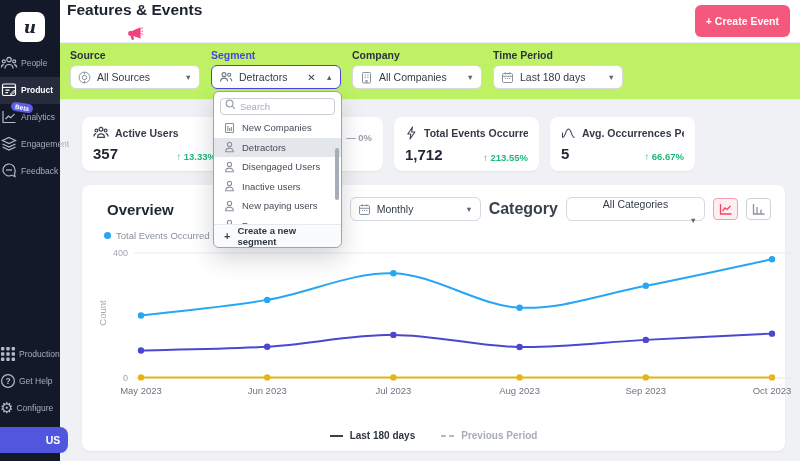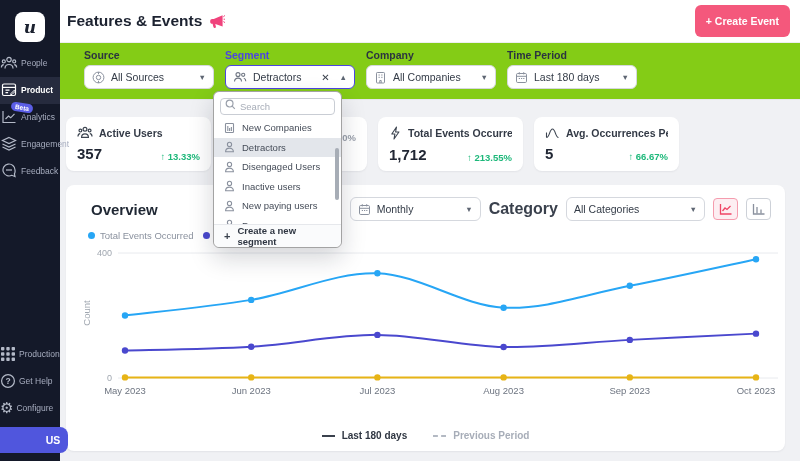--- a/index.html
+++ b/index.html
@@ -16,36 +16,36 @@
   .sb-icon{position:relative;height:16px;display:flex;align-items:center;justify-content:center;}
   .beta{position:absolute;top:-6px;right:-15px;background:#5b5ee6;color:#fff;font-size:6.5px;font-weight:700;
         padding:1px 4px;border-radius:5px;transform:rotate(9deg);}
   .sb-spacer{flex:1;}
   .sb-avatar{width:30px;height:26px;background:#5056dd;border-radius:8px;color:#fff;font-size:10.5px;font-weight:700;
              display:flex;align-items:center;justify-content:center;margin:5px 0 8px;cursor:pointer;padding-left:46px;}
   .gear-glyph{font-size:15px;color:#b4bac8;line-height:16px;}
   
   .main{flex:1;display:flex;flex-direction:column;min-width:0;}
   .topbar{height:42px;background:#fff;border-bottom:1px solid #eceef1;display:flex;align-items:center;padding:0 10px 0 7px;flex-shrink:0;}
-  .page-title{font-size:15.5px;font-weight:700;color:#1c2230;display:flex;align-items:center;gap:7px;}
+  .page-title{font-size:15.5px;font-weight:700;color:#1c2230;display:flex;align-items:center;gap:7px;flex-direction:column;}
   .create-btn{margin-left:auto;background:#f4587c;color:#fff;border:none;border-radius:6px;height:23px;padding:16px 11px;
               font-size:10.5px;font-weight:600;display:flex;align-items:center;cursor:pointer;font-family:inherit;}
-  .filterbar{height:50px;background:#84cc16;border-bottom:1px solid #e6e8ec;display:flex;align-items:flex-start;
-             padding:6px 0 0 24px;gap:11px;flex-shrink:0;}
+  .filterbar{height:50px;background:#bef264;border-bottom:1px solid #e6e8ec;display:flex;align-items:flex-start;
+             padding:6px 0 0 10px;gap:11px;flex-shrink:0;}
   .fgroup{display:flex;flex-direction:column;gap:4px;}
   .flabel{font-size:10.5px;font-weight:700;color:#2b3440;}
   .fselect{width:130px;height:24px;border:1px solid #d5d8de;border-radius:6px;background:#fff;display:flex;align-items:center;
            padding:0 7px;gap:6px;font-size:10.5px;color:#333b47;box-sizing:border-box;cursor:pointer;}
   .caret{margin-left:auto;color:#5e6673;font-size:7.5px;}
   .clear-x{color:#3b424d;font-size:10px;margin-left:auto;}
   .fgroup.open .flabel{color:#4c46e0;}
   .fgroup.open .fselect{border:1.5px solid #4c46e0;}
   .fgroup.open .caret{margin-left:4px;}
   
-  .content{flex:1;padding:17px 15px 0 6px;display:flex;flex-direction:column;min-height:0;}
+  .content{flex:1;padding:17px 15px 0 6px;display:flex;flex-direction:column;min-height:0;margin-left:16px;}
   .stats-row{display:flex;gap:11px;}
   .stat-card{width:145px;height:54px;background:#fff;border-radius:8px;box-shadow:0 1px 2px rgba(16,24,40,.06);
              padding:9px 11px;box-sizing:border-box;}
   .stat-title{display:flex;align-items:center;gap:6px;font-size:10.5px;font-weight:600;color:#333a46;white-space:nowrap;overflow:hidden;}
   .stat-vals{display:flex;align-items:flex-end;justify-content:space-between;margin-top:6px;}
   .stat-value{font-size:15px;font-weight:700;color:#212734;}
   .delta{font-size:9.5px;font-weight:700;}
   .delta.up{color:#1db87a;}
   .delta.flat{color:#9aa0ab;}
   .overview-card{margin-top:14px;height:266px;background:#fff;border-radius:8px;position:relative;
@@ -339,21 +339,21 @@
               <svg width="13" height="13" viewBox="0 0 13 13" fill="none" stroke="#8a919e" stroke-width="1">
                 <rect x="1.5" y="2.5" width="10" height="9" rx="1.2"></rect>
                   <path d="M1.5 5.3h10M4.3 1.2v2.2M8.7 1.2v2.2"></path>
                   <path d="M3.8 7.5h1.2M6 7.5h1.2M8.2 7.5h1.2"></path>
               </svg>
             </span>
             <span>Monthly</span>
             <span class="caret">▼</span>
           </div>
           <span class="cat-label">Category</span>
-          <div class="ov-select" style="width:139px;">
+          <div class="ov-select" style="width:139px;flex-direction:column;">
             <span>All Categories</span>
             <span class="caret">▼</span>
           </div>
           <button class="toggle active">
             <span>
               <svg width="14" height="12" viewBox="0 0 14 12" fill="none" stroke="#ef4465" stroke-width="1.3">
                 <path d="M1.5 1v10h11"></path>
                   <path d="M3.5 8l2.5-3 2 1.5L11.5 3"></path>
               </svg>
             </span>

